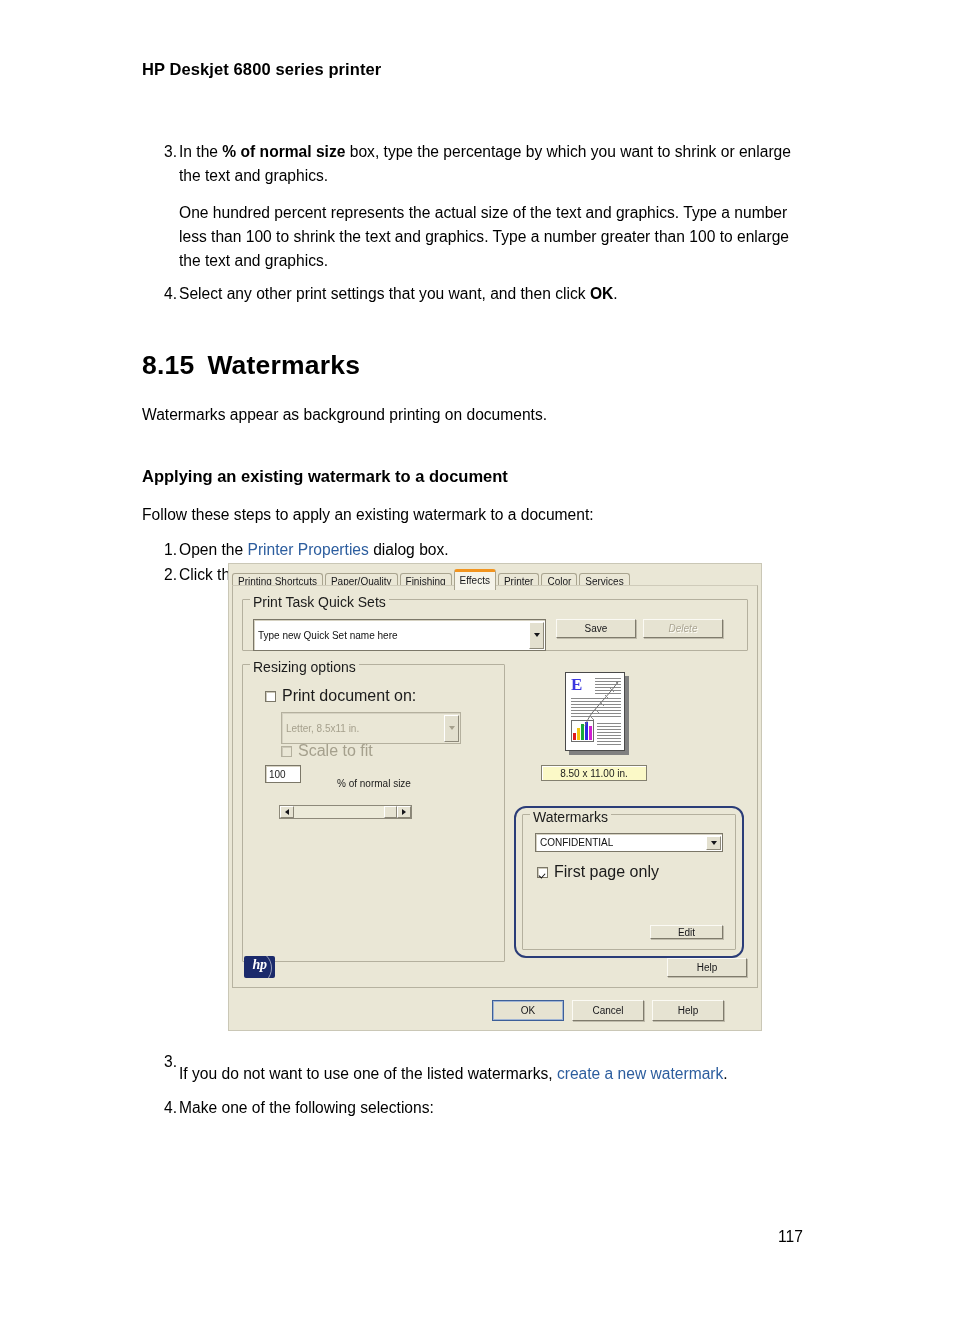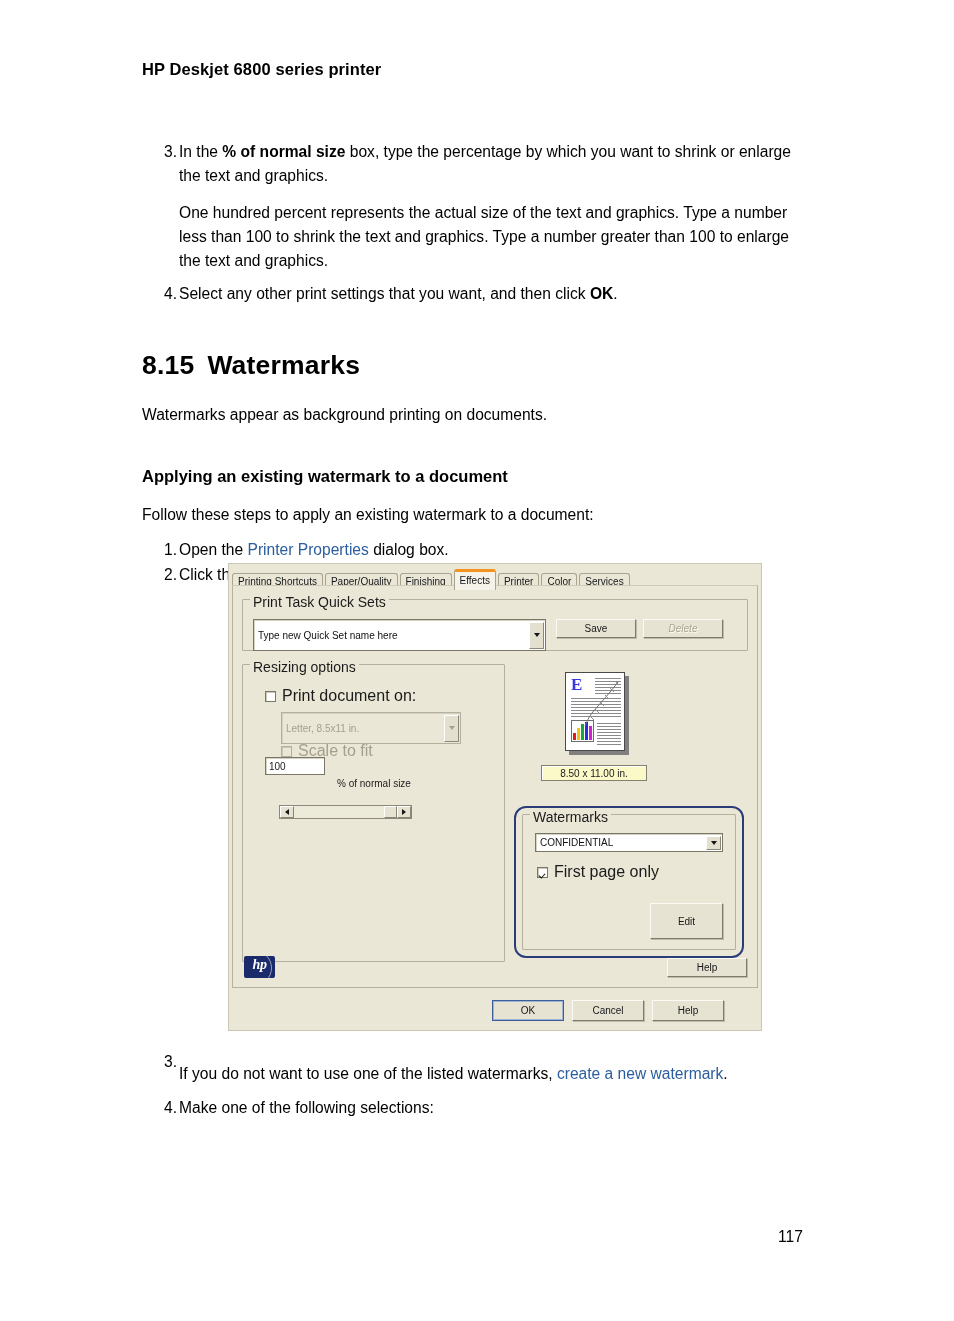--- a/index.html
+++ b/index.html
@@ -560,21 +560,21 @@
       <div class="combo disabled" style="left:38px; top:47px; width:180px; height:32px;">
         <span class="ctext">Letter, 8.5x11 in.</span>
         <span class="arrowbtn"></span>
       </div>
 
       <div class="cbrow disabled" style="left:38px; top:77px;">
         <span class="cbox"></span>
         <span>Scale to fit</span>
       </div>
 
-      <div class="tinput" style="left:22px; top:92px; width:60px; height:18px;">
+      <div class="tinput" style="left:22px; top:100px; width:36px; height:18px;">
         <span>100</span>
       </div>
       <div style="position:absolute; left:94px; top:113px; font-size:10px;">% of normal size</div>
 
       <div class="slider" style="left:36px; top:140px; width:133px;">
         <span class="sbtn left"></span>
         <span class="strack">
           <span class="sthumb"></span>
         </span>
         <span class="sbtn right"></span>
@@ -636,21 +636,21 @@
         <div class="combo" style="left:12px; top:18px; right:12px; height:19px;">
           <span class="ctext">CONFIDENTIAL</span>
           <span class="arrowbtn"></span>
         </div>
 
         <div class="cbrow" style="left:14px; top:48px;">
           <span class="cbox checked"></span>
           <span>First page only</span>
         </div>
 
-        <div class="btn" style="right:12px; bottom:10px; width:73px; height:36px;">Edit</div>
+        <div class="btn" style="right:12px; bottom:10px; width:73px; height:14px;">Edit</div>
       </div>
     </div>
 
     <div class="hp-logo">
         <span>hp</span>
       </div>
     <div class="btn" style="right:10px; bottom:10px; width:80px; height:19px;">Help</div>
   </div>
 
   <div class="dlg-footer">

